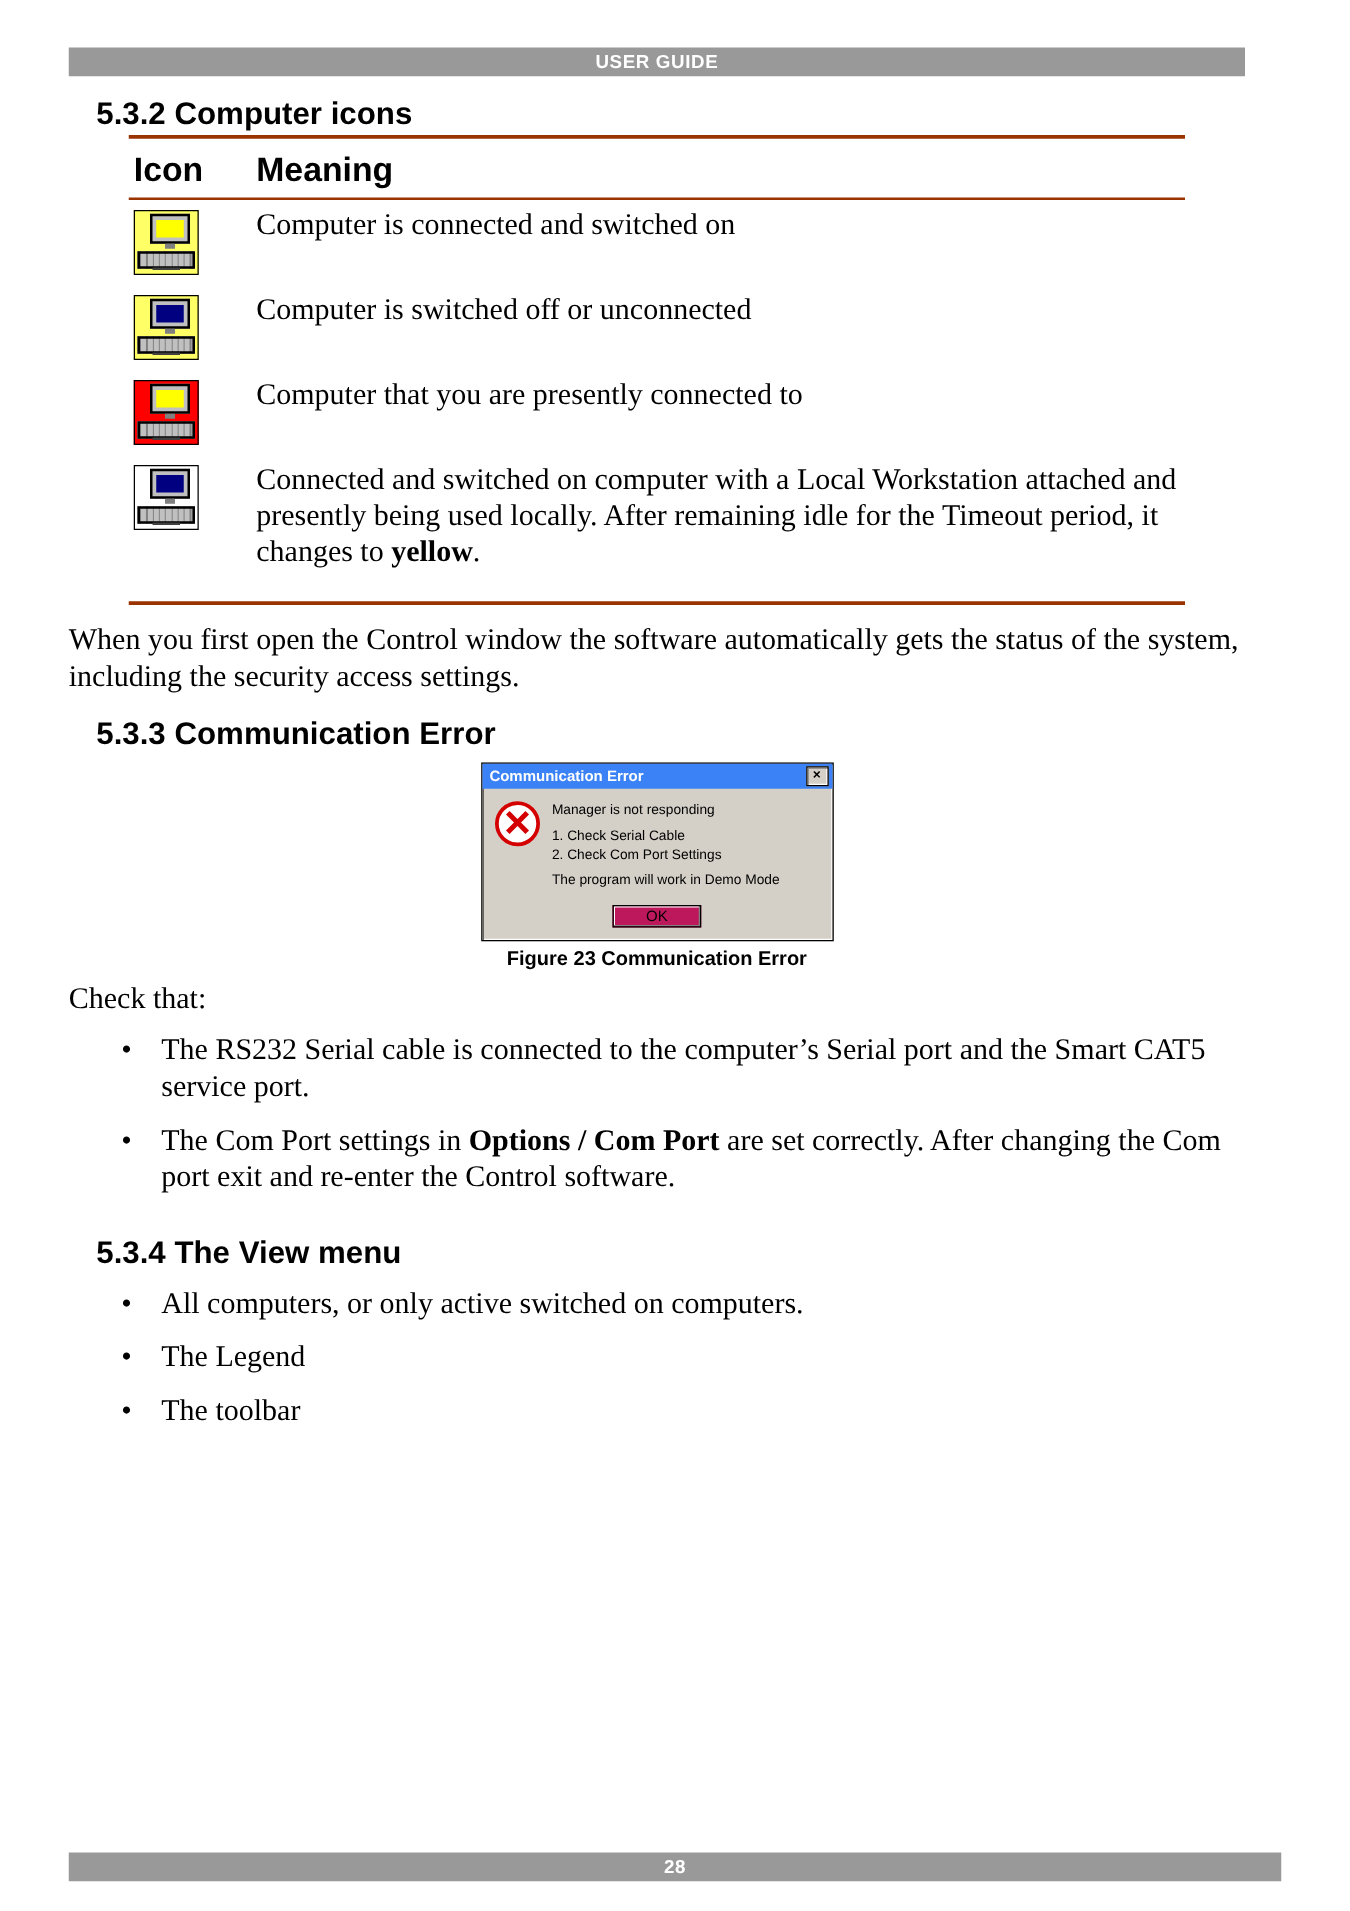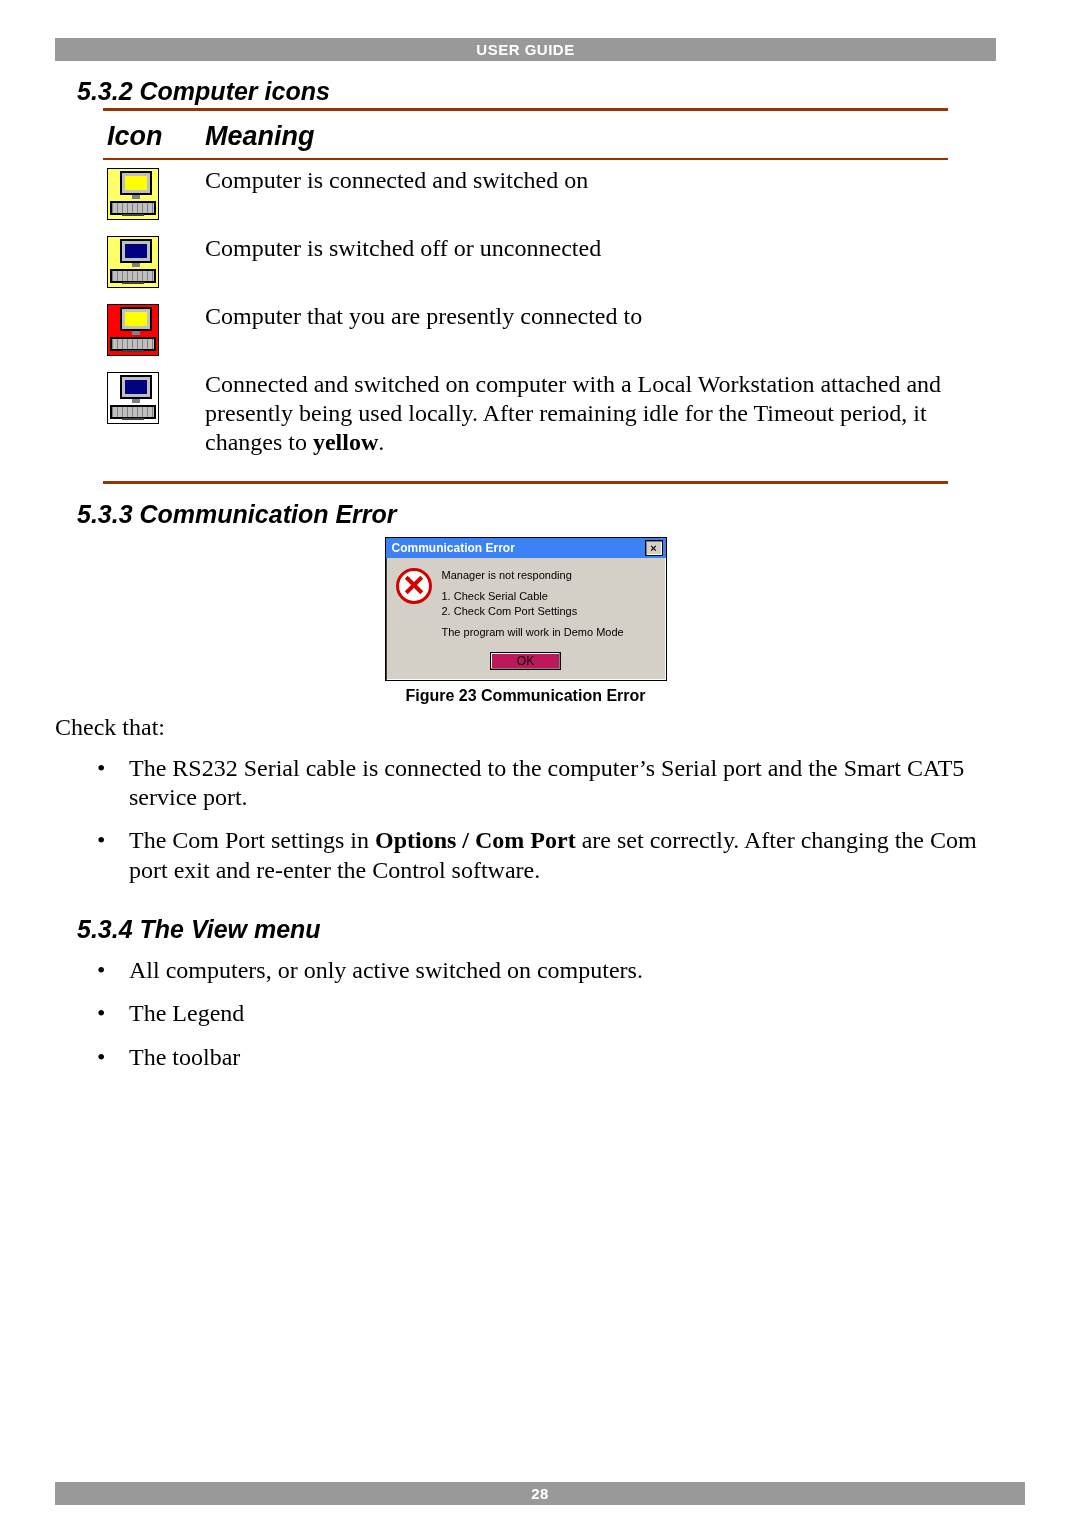--- a/index.html
+++ b/index.html
@@ -31,41 +31,39 @@
     position: absolute;
     left: 55px;
     right: 55px;
     bottom: 24px;
   }
   .section-heading {
     font-family: Arial, Helvetica, sans-serif;
     font-weight: bold;
     font-size: 25px;
     margin: 16px 0 2px 22px;
-    font-style: italic;
   }
   .accent-rule {
     height: 3px;
     background: #993300;
     margin: 0 48px 0 48px;
   }
   .accent-rule.top { margin-top: 2px; }
   .icon-table {
     border-collapse: collapse;
     margin: 0 48px;
     width: calc(100% - 96px);
   }
   .icon-table th {
     font-family: Arial, Helvetica, sans-serif;
     font-weight: bold;
     font-size: 27px;
     text-align: left;
     padding: 10px 4px 6px 4px;
     vertical-align: bottom;
-    font-style: italic;
   }
   .icon-table th.col-icon { width: 90px; }
   .icon-table .head-rule td {
     padding: 0;
   }
   .icon-table .thin-rule {
     height: 1.5px;
     background: #993300;
     width: 100%;
   }
@@ -299,20 +297,21 @@
               <span class="keyboard"></span>
         </span>
       </td>
       <td>Connected and switched on computer with a Local Workstation attached and presently being used locally. After remaining idle for the Timeout period, it changes to <strong>yellow</strong>.</td>
     </tr>
   </tbody>
     </table>
 
   <div class="accent-rule" style="margin-top:6px"></div>
 
+  <p class="body-text">When you first open the Control window the software automatically gets the status of the system, including the security access settings.</p>
 
   <div class="section-heading">5.3.3 Communication Error</div>
 
   <div class="dialog">
     <div class="titlebar">
       <span>Communication Error</span>
       <span class="xbtn">×</span>
     </div>
     <div class="contents">
       <div class="erricon"></div>

